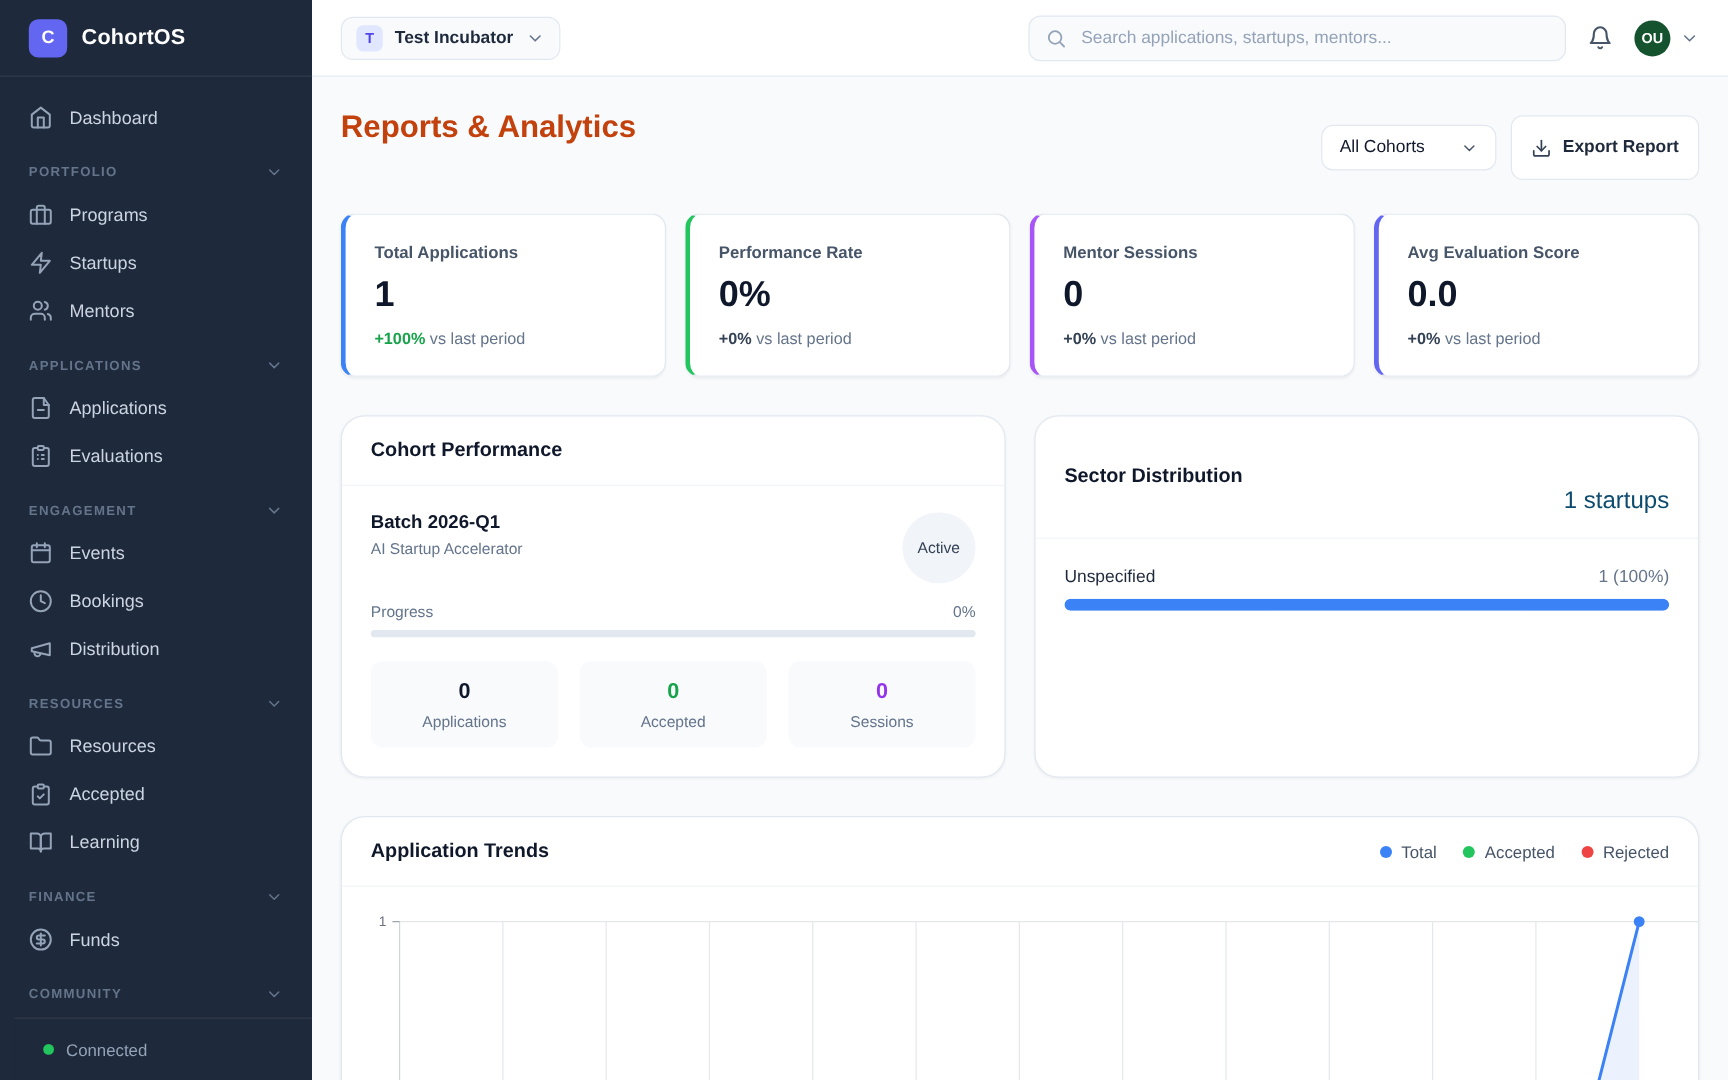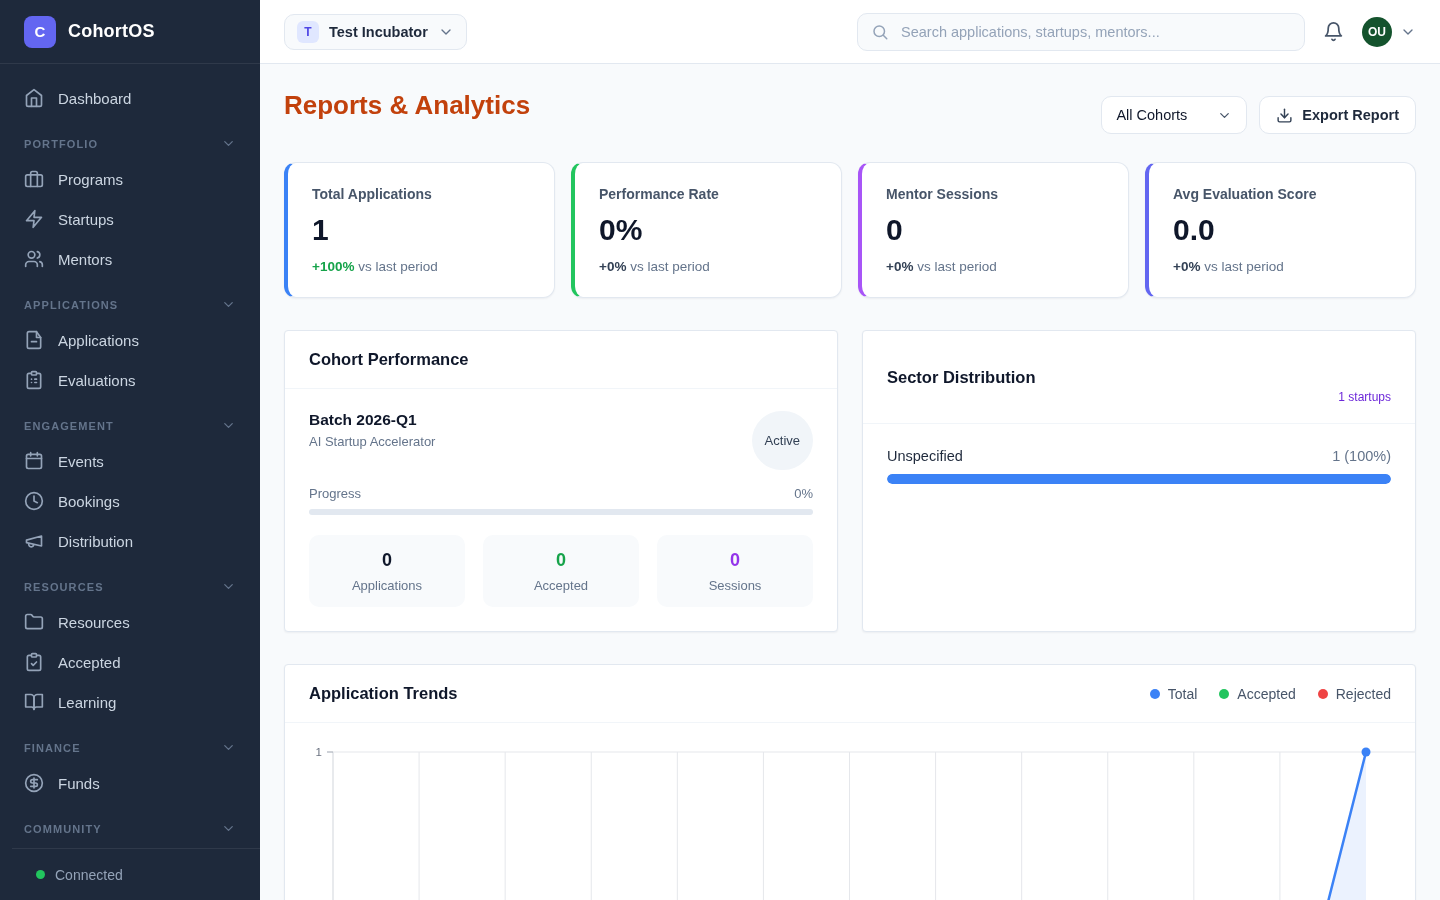--- a/index.html
+++ b/index.html
@@ -44,36 +44,36 @@
   .avatar { width:30px; height:30px; border-radius:50%; background:#14532d; color:#fff; display:flex; align-items:center; justify-content:center; font-size:12px; font-weight:700; }
 
   
   .content { flex:1; overflow:hidden; padding:24px; background:#f8fafc; }
   .page-head { display:flex; align-items:flex-start; justify-content:space-between; margin-bottom:28px; }
   .page-title { font-size:26px; font-weight:700; color:#c2410c; margin:2px 0 0 0; }
   .page-subtitle { font-size:14px; color:#64748b; margin-top:9px; }
   .head-actions { display:flex; align-items:center; gap:12px; margin-top:8px; }
   .select-box { height:38px; background:#fff; border:1px solid #e2e8f0; border-radius:10px; padding:0 14px; display:flex; align-items:center; gap:30px; font-size:14.5px; font-weight:500; color:#0f172a; cursor:pointer; }
   .select-box .icon { color:#475569; }
-  .export-btn { height:38px; background:#fff; border:1px solid #e2e8f0; border-radius:10px; padding:0 16px; display:flex; align-items:center; gap:9px; font-size:14.5px; font-weight:600; color:#1e293b; cursor:pointer; font-family:inherit; }
+  .export-btn { height:54px; background:#fff; border:1px solid #e2e8f0; border-radius:10px; padding:0 16px; display:flex; align-items:center; gap:9px; font-size:14.5px; font-weight:600; color:#1e293b; cursor:pointer; font-family:inherit; }
   .export-btn .icon { color:#334155; }
 
   
   .stats-grid { display:grid; grid-template-columns:repeat(4,1fr); gap:16px; }
   .stat-card { background:#fff; border:1px solid #e2e8f0; border-left:4px solid #3b82f6; border-radius:12px; padding:23px 24px; box-shadow:0 1px 2px rgba(15,23,42,.05); }
   .stat-label { font-size:14px; font-weight:600; color:#475569; }
   .stat-value { font-size:30px; font-weight:700; color:#0f172a; margin-top:11px; line-height:1.1; }
   .stat-delta-row { margin-top:13px; font-size:13.5px; color:#64748b; }
   .stat-delta { font-weight:700; }
 
   
-  .card { background:#fff; border:1px solid #e2e8f0; border-radius:4px; box-shadow:0 1px 2px rgba(15,23,42,.05); overflow:hidden; }
+  .card { background:#fff; border:1px solid #e2e8f0; border-radius:20px; box-shadow:0 1px 2px rgba(15,23,42,.05); overflow:hidden; }
   .card-head { padding:19px 24px; border-bottom:1px solid #f1f5f9; display:flex; align-items:center; justify-content:space-between; }
   .card-title { font-size:16.5px; font-weight:700; color:#0f172a; }
-  .card-head-note { font-size:12px; color:#6d28d9;margin-top:40px; }
+  .card-head-note { font-size:20px; color:#0c4a6e;margin-top:40px; }
   .card-body { padding:22px 24px 24px 24px; }
 
   .mid-grid { display:grid; grid-template-columns:1fr 1fr; gap:24px; margin-top:32px; }
 
   
   .batch-row { display:flex; align-items:flex-start; justify-content:space-between; }
   .batch-name { font-size:15.5px; font-weight:600; color:#0f172a; }
   .batch-program { font-size:13px; color:#64748b; margin-top:5px; }
   .badge { background:#f1f5f9; color:#334155; font-size:13px; font-weight:500; padding:22px 13px; border-radius:999px; }
   .progress-row { display:flex; justify-content:space-between; font-size:13px; color:#64748b; margin-top:16px; }

